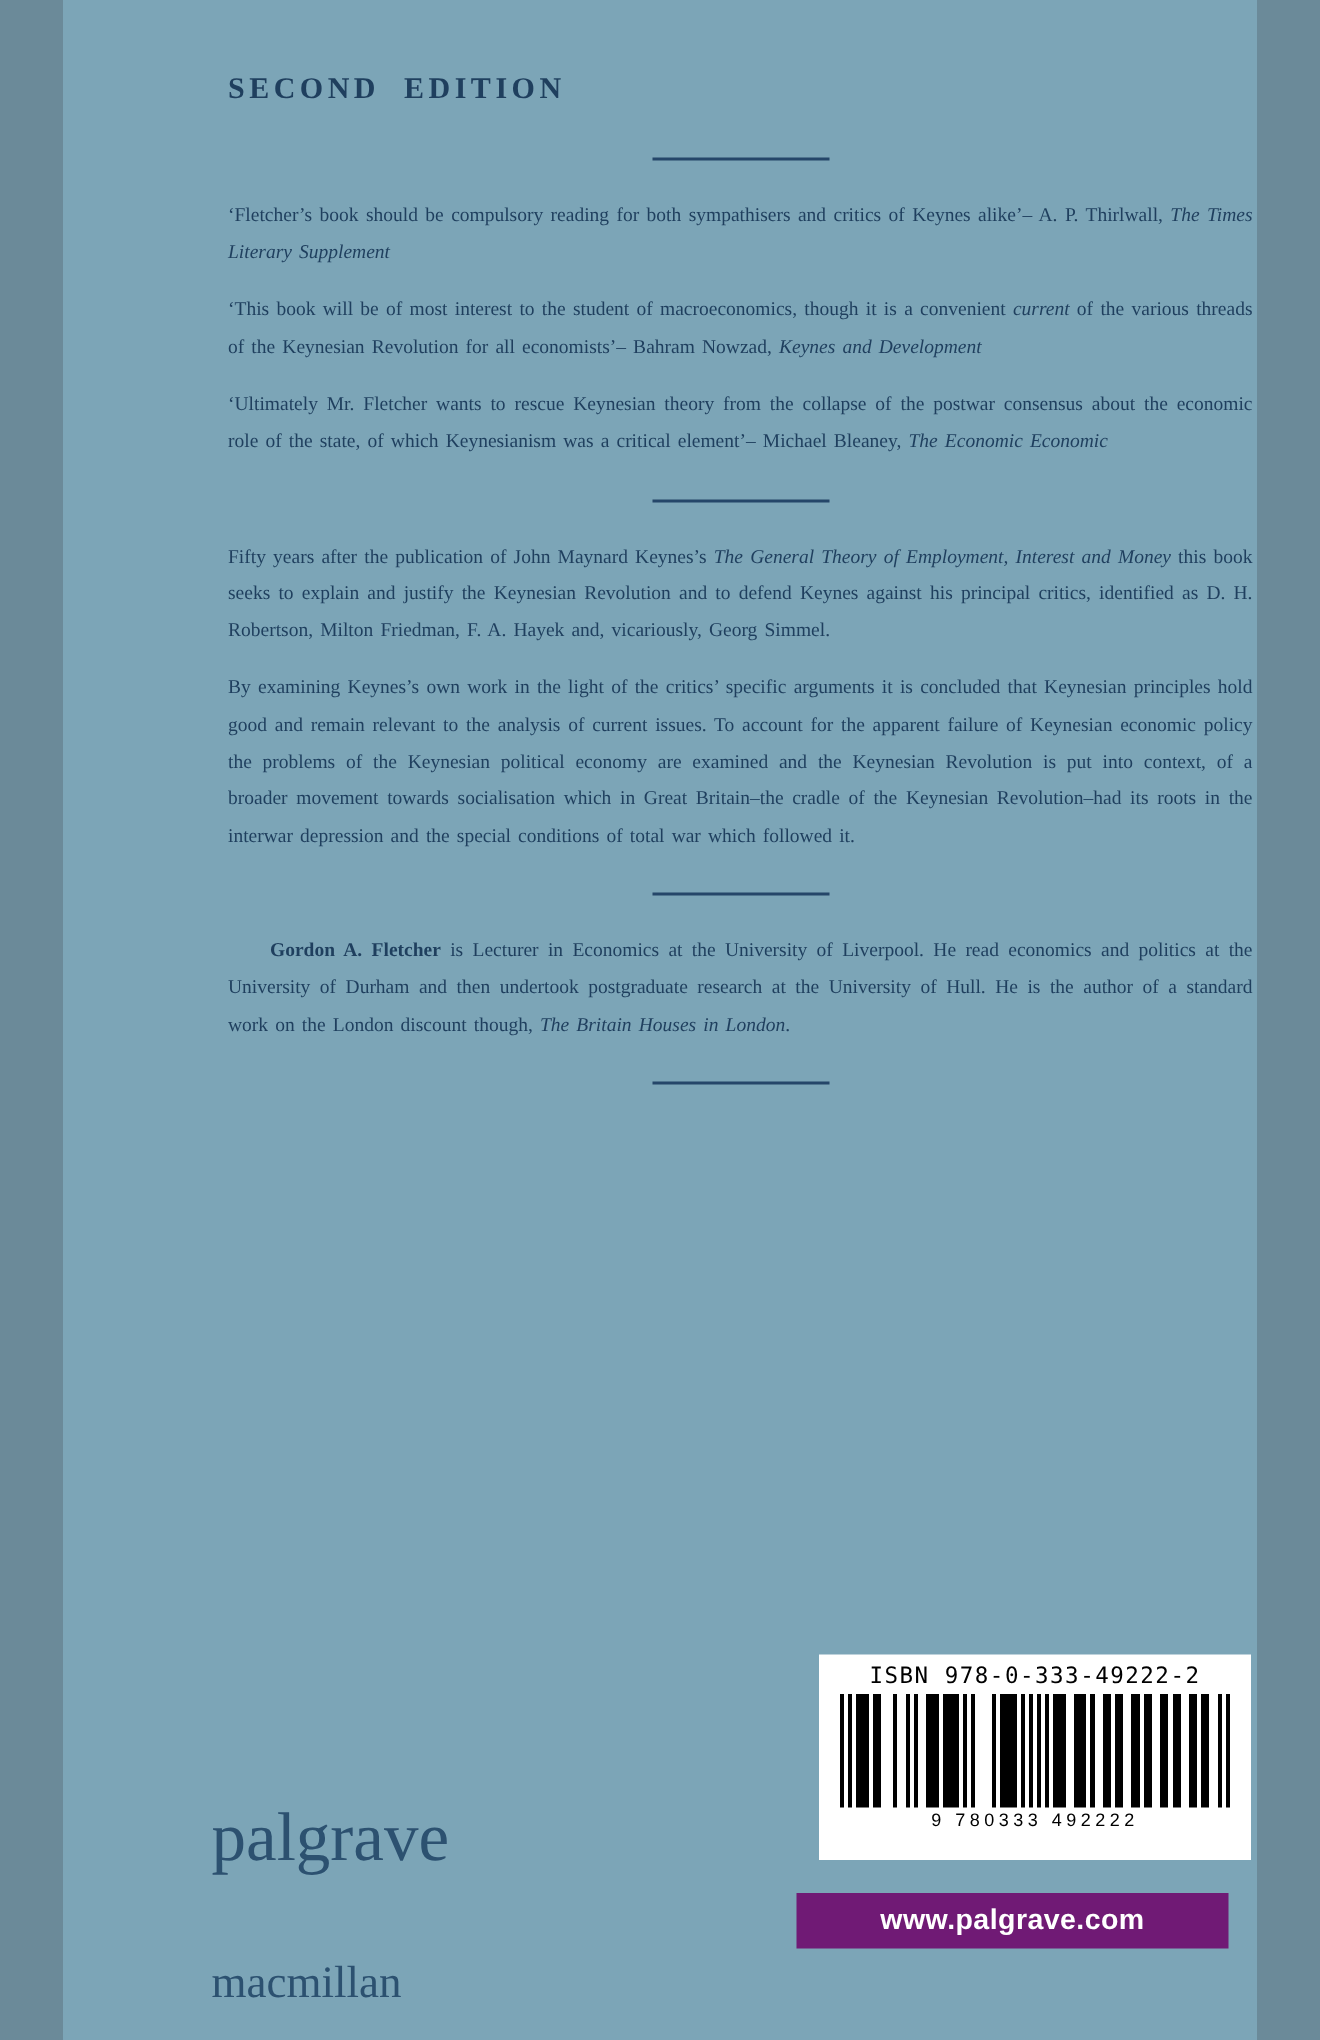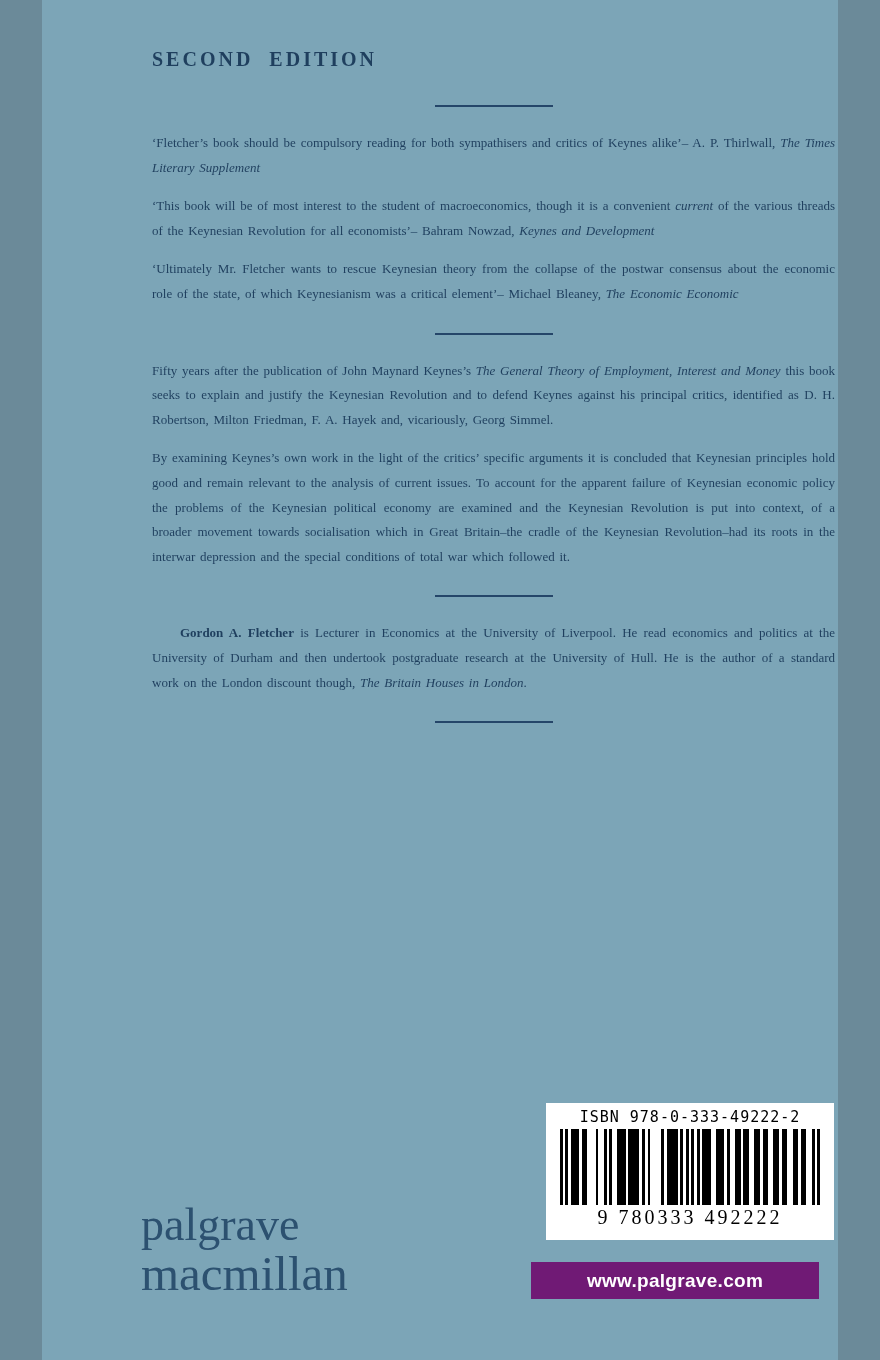--- a/index.html
+++ b/index.html
@@ -59,22 +59,22 @@
     padding-top: 5px;
   }
   .bars {
     display: block;
     width: 260px;
     height: 76px;
     margin: 3px auto 0;
     fill: #000000;
   }
   .barcode-digits {
-    font-family: Liberation Serif, serif;
-    font-size: 20px;
+    font-family: Liberation Sans, sans-serif;
+    font-size: 12px;
     letter-spacing: 3px;
     margin-top: 1px;
   }
   .web-bar {
     position: absolute;
     left: 489px;
     top: 1262px;
     width: 288px;
     height: 37px;
     background: #701a75;
@@ -90,21 +90,21 @@
     letter-spacing: 0.3px;
   }
   .logo {
     position: absolute;
     left: 99px;
     top: 1198px;
     color: #2C5170;
     font-family: Liberation Serif, serif;
   }
   .logo-line1 { font-size: 46px; line-height: 53px; }
-  .logo-line2 { font-size: 49px; line-height: 46px; }
+  .logo-line2 { font-size: 30px; line-height: 46px; margin-top: 48px; }
 </style>
 </head>
 <body>
 
 <div class="cover">
   <div class="content">
 
     <div class="edition">SECOND EDITION</div>
 
     <div class="rule rule-first"></div>

